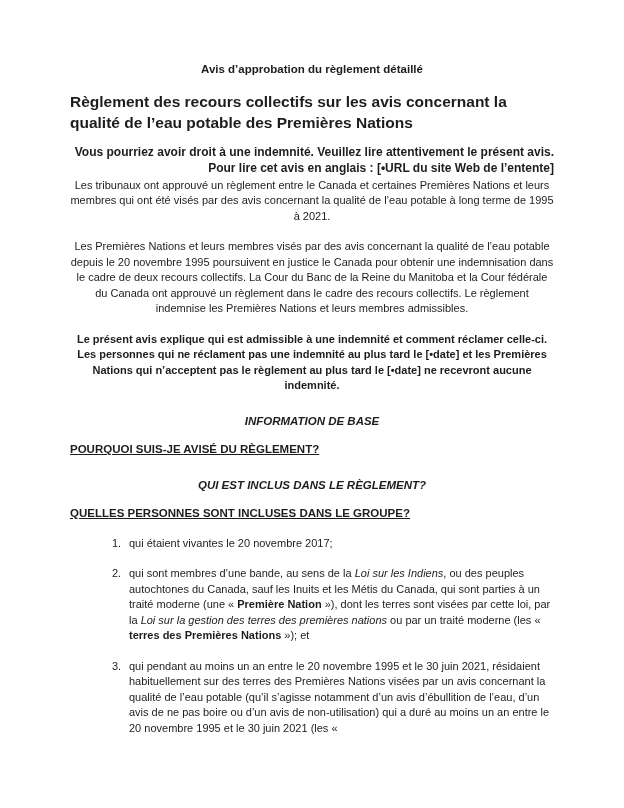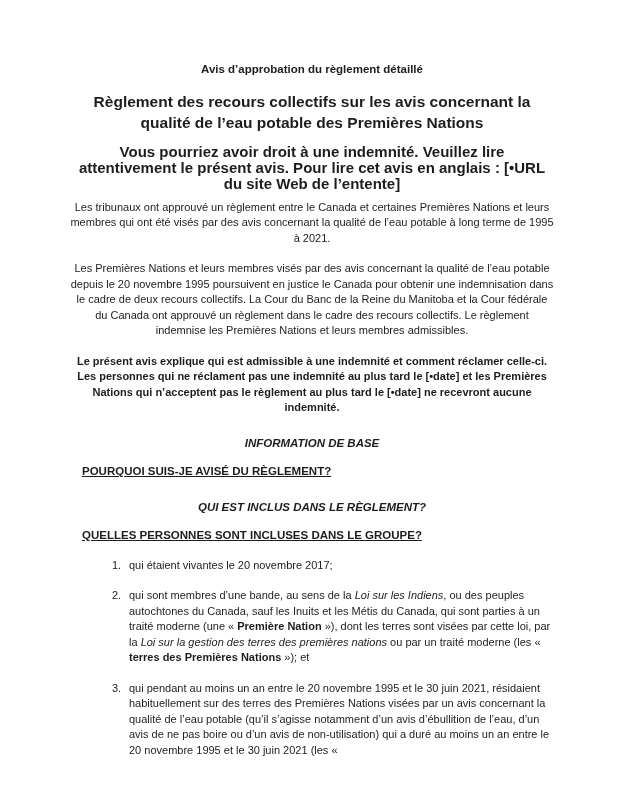--- a/index.html
+++ b/index.html
@@ -21,52 +21,51 @@
     padding: 62px 70px 0 70px;
     overflow: hidden;
   }
   .kicker {
     text-align: center;
     font-weight: 700;
     font-size: 11.5px;
     margin: 0 0 13px 0;
   }
   .doc-title {
-    text-align: center;
     font-weight: 700;
     font-size: 15.5px;
     line-height: 21px;
     margin: 0 0 11px 0;
   }
   .alert {
-    text-align: center;
+    text-align: right;
     font-weight: 700;
-    font-size: 15px;
+    font-size: 12px;
     line-height: 16px;
-    margin: 0 0 8px 0;
+    margin: 0 0 2px 0;
   }
   .para {
     margin: 0 0 15px 0;
     text-align: center;
   }
   .para.bold {
     font-weight: 700;
   }
   .section-heading {
     text-align: center;
     font-weight: 700;
     font-size: 11.5px;
     margin: 20px 0 13px 0;
     font-style: italic;
   }
   .question-heading {
     font-weight: 700;
     font-size: 11.5px;
     text-decoration: underline;
-    margin: 0 0 14px 12px;
+    margin: 0 0 14px 0;
   }
   .group-list {
     margin: 0;
     padding: 0 0 0 42px;
     list-style: none;
   }
   .group-item {
     display: flex;
     margin: 0 0 15px 0;
   }

